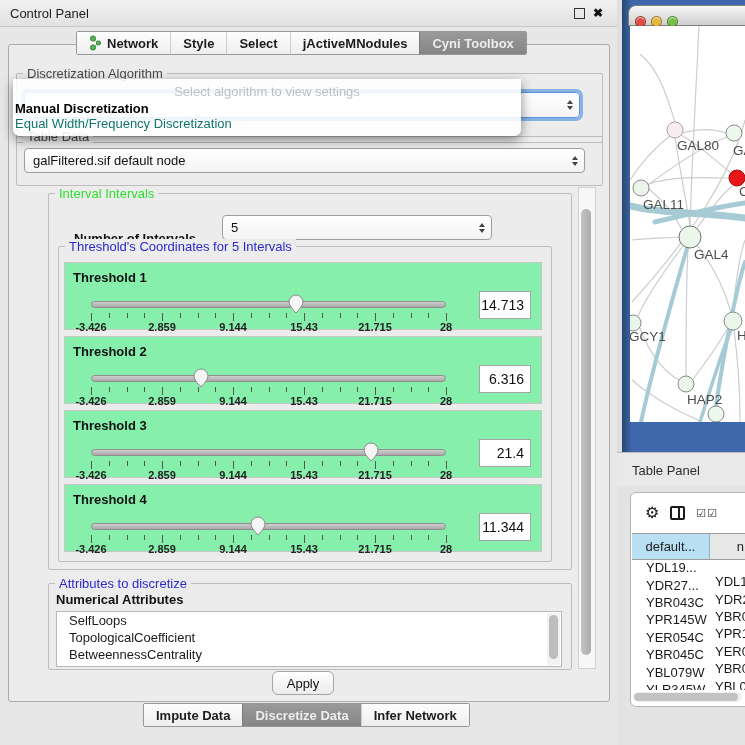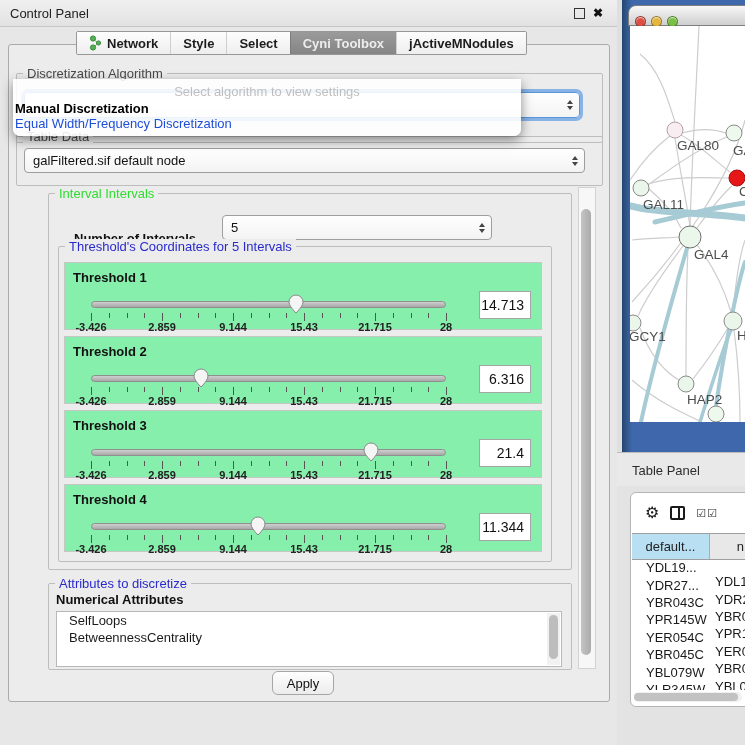--- a/index.html
+++ b/index.html
@@ -37,21 +37,21 @@
   .combo .arrows{position:absolute;right:6px;top:50%;transform:translateY(-50%);display:flex;flex-direction:column;gap:2px;}
   .combo .arrows i{width:0;height:0;border-left:3.5px solid transparent;border-right:3.5px solid transparent;display:block;}
   .combo .arrows i.up{border-bottom:4.5px solid #444;}
   .combo .arrows i.dn{border-top:4.5px solid #444;}
   .combo.focused{border-color:#5a96d6;box-shadow:0 0 0 3px rgba(110,165,230,.8);}
 
   
   .popup{left:13px;top:79px;width:508px;height:57px;background:rgba(255,255,255,.88);border-radius:0 0 7px 7px;box-shadow:0 4px 12px rgba(0,0,0,.45);z-index:40;}
   .popup .hint{position:absolute;top:5px;left:0;width:100%;text-align:center;font-size:13px;color:#bfbfbf;}
   .popup .opt1{position:absolute;top:22px;left:2px;font-size:13px;font-weight:700;color:#000;}
-  .popup .opt2{position:absolute;top:37px;left:2px;font-size:13px;color:#1d4ed8;}
+  .popup .opt2{position:absolute;top:37px;left:2px;font-size:13px;color:#0f766e;}
 
   
   .threshold-panel{position:absolute;left:64px;width:478px;height:68px;border:1px solid #c6c6c6;background:#86efac;box-sizing:border-box;}
   .th-label{position:absolute;left:8px;top:7px;font-size:13px;font-weight:700;color:#111;}
   .slider-scale{position:absolute;left:26px;top:0;width:355px;height:68px;}
   .track{position:absolute;left:0;right:0;top:38px;height:7px;border-radius:4px;background:linear-gradient(#cfcfcf,#a8a8a8);border:1px solid #8f8f8f;box-sizing:border-box;}
   .handle{position:absolute;top:30px;width:18px;height:22px;}
   .ticks{position:absolute;left:0;width:100%;top:50px;height:9px;}
   .ticks .tick{position:absolute;top:0;width:1px;height:5px;background:#555;}
   .ticks .tick.major{height:8px;}
@@ -131,25 +131,25 @@
           </svg>
         </span>
         <span>Network</span>
       </div>
       <div class="seg">
           <span>Style</span>
         </div>
       <div class="seg">
           <span>Select</span>
         </div>
+      <div class="seg">
+          <span>jActiveMNodules</span>
+        </div>
       <div class="seg dark">
           <span>Cyni Toolbox</span>
-        </div>
-      <div class="seg">
-          <span>jActiveMNodules</span>
         </div>
     </div>
 
     <div class="fieldset" style="left:16px;top:73px;width:585px;height:68px;">
       <span class="legend">Discretization Algorithm</span>
     </div>
     <div class="combo focused" style="left:24px;top:92px;width:556px;height:26px;">
       <span class="arrows">
           <i class="up"></i>
           <i class="dn"></i>
@@ -358,29 +358,41 @@
       <div class="value-box">11.344</div>
     </div>
 
     <div class="fieldset" style="left:48px;top:583px;width:522px;height:85px;">
       <span class="legend blue">Attributes to discretize</span>
     </div>
     <span class="bold-label" style="left:56px;top:592px;">Numerical Attributes</span>
     <div class="list-box">
       <div>
           <div class="list-item">SelfLoops</div>
+          <div class="list-item">TopologicalCoefficient</div>
           <div class="list-item">BetweennessCentrality</div>
         </div>
       <div class="list-scroll">
           <div class="list-thumb"></div>
         </div>
     </div>
 
     <div class="apply-btn">Apply</div>
 
+    <div class="abs seg-group bottom-tabs">
+      <div class="seg">
+          <span>Impute Data</span>
+        </div>
+      <div class="seg dark">
+          <span>Discretize Data</span>
+        </div>
+      <div class="seg">
+          <span>Infer Network</span>
+        </div>
+    </div>
   </div>
 
   <div class="abs desktop"></div>
   <div class="abs desktop-inner"></div>
 
   <div class="abs net-titlebar">
     <span class="light" style="left: 6px; background: rgb(221, 79, 67);"></span>
     <span class="light" style="left: 22px; background: rgb(230, 181, 60);"></span>
     <span class="light" style="left: 38px; background: rgb(119, 192, 67);"></span>
   </div>

